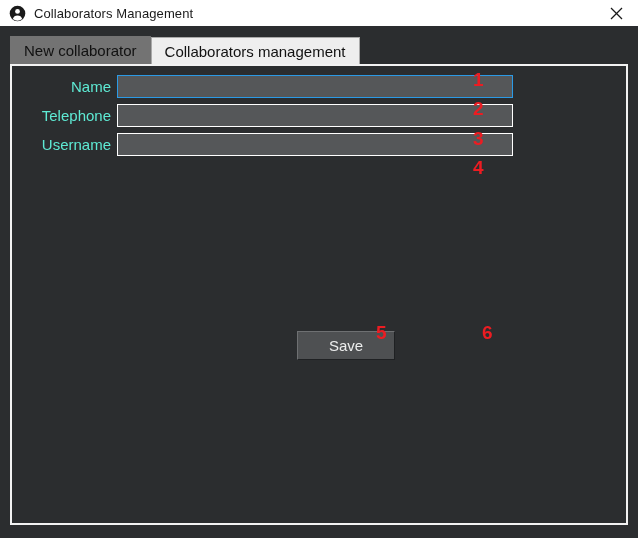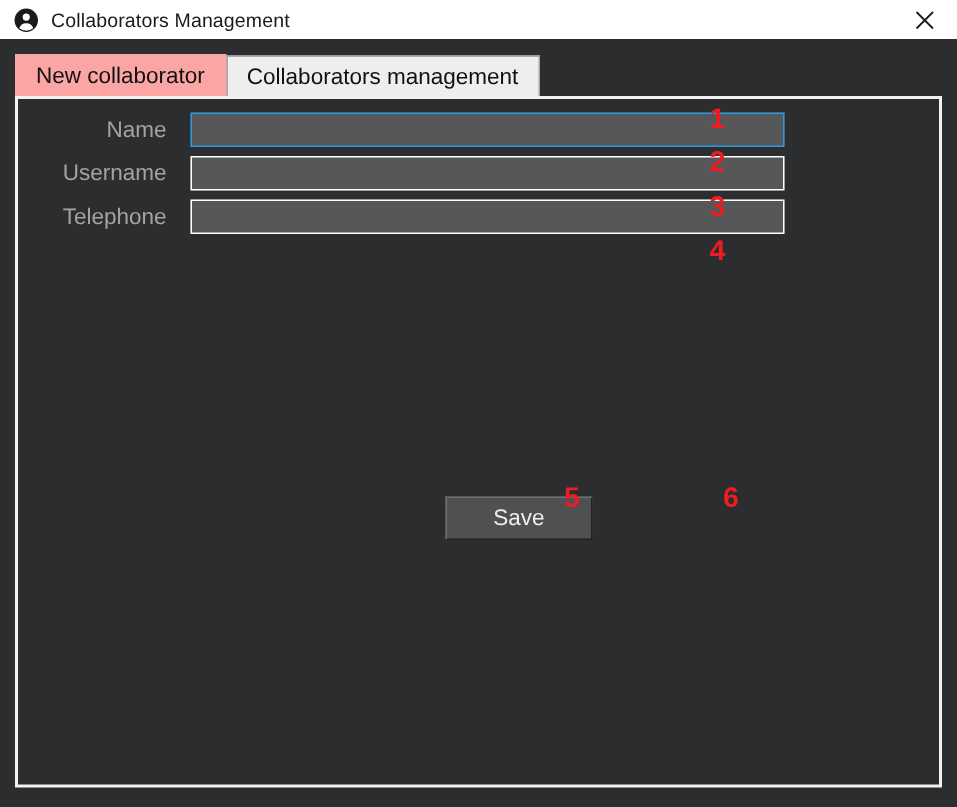--- a/index.html
+++ b/index.html
@@ -75,21 +75,21 @@
     box-sizing: border-box;
     display: flex;
     align-items: center;
     justify-content: center;
     font-size: 15px;
     color: #111111;
     white-space: nowrap;
     cursor: default;
   }
   .tab.active {
-    background: #fca5a5;
+    background: #737373;
     padding: 0 14px;
     height: 29px;
   }
   .tab.inactive {
     background: #eeeeee;
     border: 1px solid #a9a9a9;
     border-bottom: none;
     padding: 0 13px;
     height: 27px;
     margin-bottom: 1px;
@@ -116,23 +116,23 @@
   .form-row {
     position: relative;
     display: flex;
     align-items: center;
     height: 23px;
     margin-bottom: 6px;
   }
   .form-label {
     width: 91px;
     text-align: right;
-    padding-right: 16px;
+    padding-right: 6px;
     font-size: 15px;
-    color: #a3a3a3;
+    color: #5eead4;
     white-space: nowrap;
   }
   .field {
     width: 396px;
     height: 23px;
     box-sizing: border-box;
     background: #555759;
     border: 1px solid #ffffff;
     padding: 0 4px;
     font-family: "Liberation Sans", sans-serif;
@@ -261,26 +261,26 @@
   <div class="panel">
 
     <div class="form">
 
       <div class="form-row">
         <div class="form-label">Name</div>
         <input class="field focused" type="text" placeholder="" style="">
       </div>
 
       <div class="form-row">
-        <div class="form-label">Username</div>
+        <div class="form-label">Telephone</div>
         <input class="field" type="text" placeholder="" style="">
       </div>
 
       <div class="form-row">
-        <div class="form-label">Telephone</div>
+        <div class="form-label">Username</div>
         <input class="field" type="text" placeholder="" style="">
       </div>
 
 
     </div>
 
     <div class="actions">
       <button class="btn">Save</button>
     </div>
 

